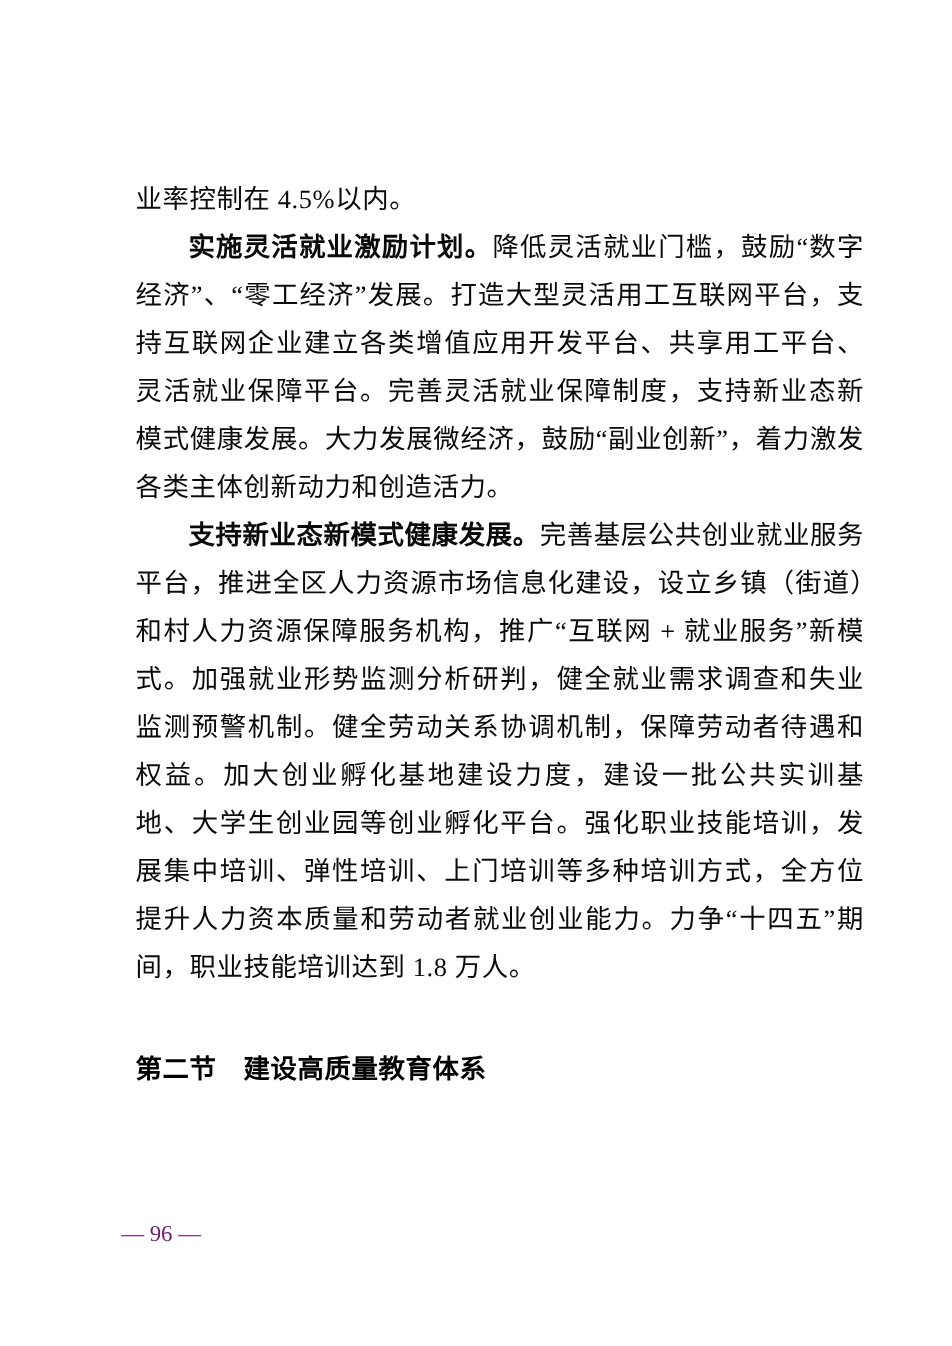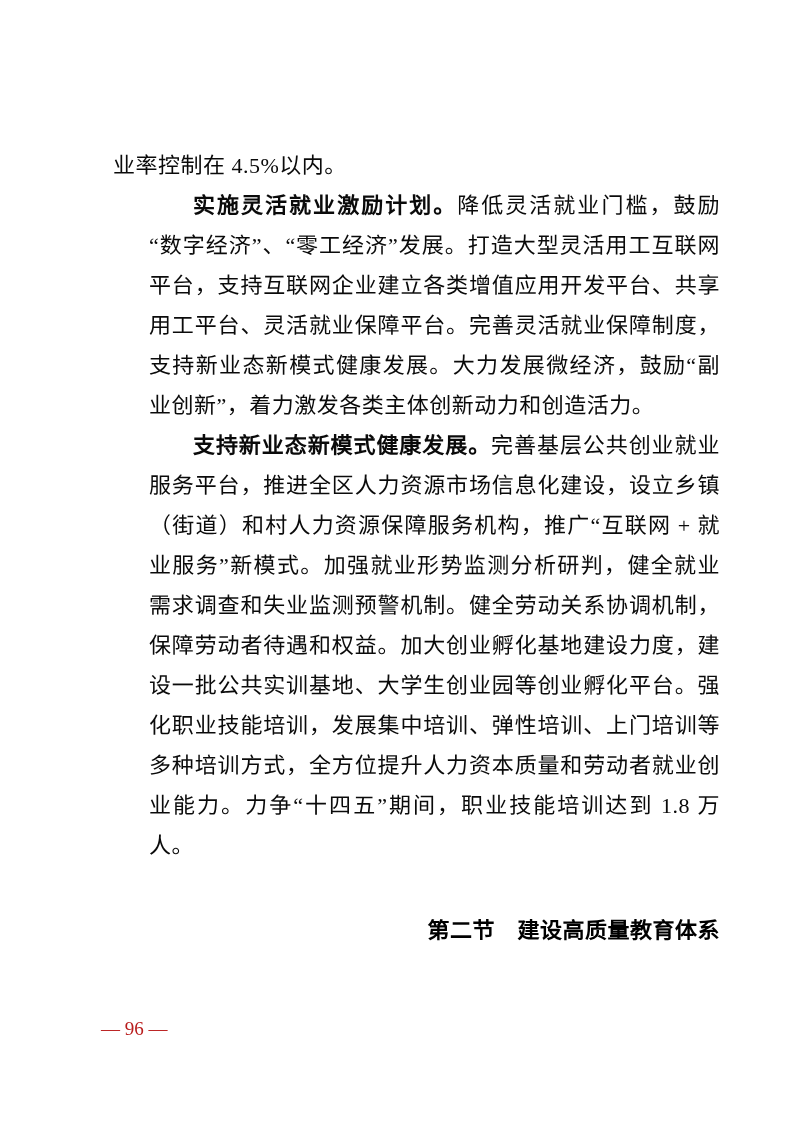--- a/index.html
+++ b/index.html
@@ -25,42 +25,41 @@
       line-height: 40px;
       text-align: justify;
       text-justify: inter-character;
       letter-spacing: 0.5px;
     }
     p.para {
       margin: 0;
     }
     p.para.indent {
       text-indent: 2em;
-      margin-left: 36px;
     }
     .lead {
       font-weight: bold;
       font-family: "Liberation Sans", "DejaVu Sans", sans-serif;
     }
     h2.section-heading {
       margin: 45px 0 42px 0;
-      text-align: right;
+      text-align: left;
       font-size: 22px;
       line-height: 40px;
       font-weight: bold;
       font-family: "Liberation Sans", "DejaVu Sans", sans-serif;
       color: #000000;
     }
     .footer {
       position: absolute;
       left: 101px;
       top: 1014px;
       font-size: 19px;
       line-height: 30px;
-      color: #b91c1c;
+      color: #701a75;
       font-family: "Liberation Serif", "DejaVu Serif", serif;
     }
   </style>
 </head>
 <body>
 
 <div class="page">
   <div class="content body-text">
 
     <p class="para"><span>业率控制在 4.5%以内。</span></p>

